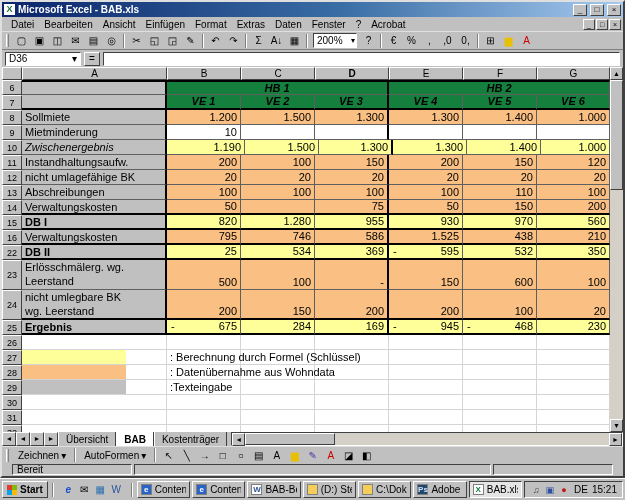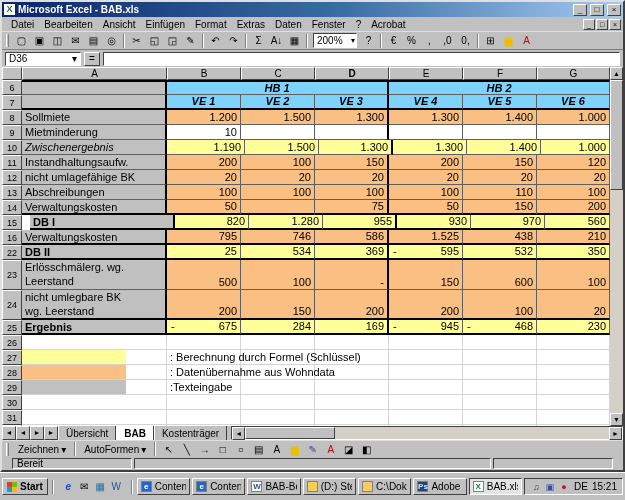--- a/index.html
+++ b/index.html
@@ -40,21 +40,21 @@
   .hcell{background:#c0c0c0;border-top:1px solid #fff;border-left:1px solid #fff;border-right:1px solid #404040;border-bottom:1px solid #404040;font-size:10px;display:flex;align-items:center;justify-content:center;flex-shrink:0;overflow:hidden}
   .hcell.selected{font-weight:bold}
   .gridrows{flex:1;overflow:hidden;background:#fff}
   .grow{display:flex;height:15px;position:relative}
   .grow.tall{height:30px}
   .rnum{width:20px;flex-shrink:0;background:#c0c0c0;border-top:1px solid #fff;border-left:1px solid #fff;border-right:1px solid #404040;border-bottom:1px solid #404040;font-size:9px;display:flex;align-items:center;justify-content:center;overflow:hidden}
   .cell{border-right:1px solid #5f5f5f;border-bottom:1px solid #5f5f5f;display:flex;align-items:flex-end;font-size:11px;overflow:hidden;flex-shrink:0;line-height:13px}
   .lbl{background:#c0c0c0;justify-content:flex-start;padding-left:3px;align-items:flex-start;white-space:pre-line;line-height:14px}
   .val{justify-content:flex-end;padding-right:3px}
   .val.neg{justify-content:space-between;padding-left:4px}
-  .grp,.vehead{background:#7dd3fc;font-weight:bold;font-style:italic;align-items:center;justify-content:center}
+  .grp,.vehead{background:#15803d;font-weight:bold;font-style:italic;align-items:center;justify-content:center}
   .f-orange{background:var(--orange,#FAC083)}
   .f-yellow{background:var(--yellow,#FFFF99)}
   .f-plain{background:#fff}
   .bb2{border-bottom:2px solid #000}
   .br2{border-right:2px solid #000}
   .bt2{border-top:2px solid #000}
   .ecell{border-right:1px solid #d4d4d4;border-bottom:1px solid #d4d4d4;background:#fff;flex-shrink:0;display:block}
   .swatch{height:100%;width:104px}
   .legend-text{position:absolute;left:168px;top:1px;font-size:11px;white-space:nowrap;z-index:3;line-height:13px}
   
@@ -71,21 +71,21 @@
   .hscroll{flex:1;display:flex;background:#d4d0c8;margin-left:4px}
   .hthumb{width:90px}
   .htrack{flex:1}
   
   .drawbar{height:17px;flex-shrink:0;display:flex;align-items:center;gap:2px;padding:0 3px;border-top:1px solid #dfdfdf;font-size:10px}
   .dbtn{height:15px;display:flex;align-items:center;gap:2px;padding:0 4px;white-space:nowrap}
   
   .statusbar{height:13px;flex-shrink:0;display:flex;align-items:stretch;gap:2px;padding:1px 10px;font-size:10px}
   .sb-panel{display:flex;align-items:center;padding:0 4px;white-space:nowrap}
   
-  .taskbar{height:28px;flex-shrink:0;background:#c0c0c0;border-top:1px solid #fff;display:flex;align-items:center;gap:2px;padding:4px 2px}
+  .taskbar{height:22px;flex-shrink:0;background:#c0c0c0;border-top:1px solid #fff;display:flex;align-items:center;gap:2px;padding:4px 2px}
   .start-btn{height:17px;display:flex;align-items:center;gap:3px;padding:0 4px;font-weight:bold;font-size:10px;flex-shrink:0}
   .flag{width:10px;height:10px;display:grid;grid-template-columns:5px 5px;grid-template-rows:5px 5px;flex-shrink:0}
   .flag span{display:block}
   .ql{display:flex;gap:1px;padding:0 3px;flex-shrink:0}
   .qlbtn{width:15px;height:15px;display:flex;align-items:center;justify-content:center;font-size:10px}
   .taskbtns{display:flex;flex:1;gap:2px;min-width:0}
   .task-btn{height:17px;flex:1;min-width:0;display:flex;align-items:center;gap:3px;padding:0 3px;font-size:10px;overflow:hidden;white-space:nowrap}
   .task-btn.active{border-color:#404040 #fff #fff #404040;background:#e4e4e4;}
   .task-ico{width:11px;height:11px;flex-shrink:0;display:flex;align-items:center;justify-content:center;font-size:8px;font-weight:bold}
   .tray{height:17px;display:flex;align-items:center;gap:4px;padding:0 5px;font-size:10px;flex-shrink:0}
@@ -270,21 +270,21 @@
               <div class="cell lbl br2 bb2" style="width: 145px;">Verwaltungskosten</div>
               <div class="cell val f-orange bb2" style="width: 74px;">50</div>
               <div class="cell val f-orange bb2" style="width: 74px;"></div>
               <div class="cell val f-orange bb2 br2" style="width: 74px;">75</div>
               <div class="cell val f-orange bb2" style="width: 74px;">50</div>
               <div class="cell val f-orange bb2" style="width: 74px;">150</div>
               <div class="cell val f-orange bb2" style="flex: 1 1 0%; min-width: 0px;">200</div>
             </div>
             <div class="grow">
               <div class="rnum">15</div>
-              <div class="cell lbl br2 bb2" style="width: 145px; font-weight: bold; margin-left: 8px;">DB I</div>
+              <div class="cell lbl br2 bb2" style="width: 145px; font-weight: bold;">DB I</div>
               <div class="cell val f-yellow bb2" style="width: 74px;">820</div>
               <div class="cell val f-yellow bb2" style="width: 74px;">1.280</div>
               <div class="cell val f-yellow bb2 br2" style="width: 74px;">955</div>
               <div class="cell val f-yellow bb2" style="width: 74px;">930</div>
               <div class="cell val f-yellow bb2" style="width: 74px;">970</div>
               <div class="cell val f-yellow bb2" style="flex: 1 1 0%; min-width: 0px;">560</div>
             </div>
             <div class="grow">
               <div class="rnum">16</div>
               <div class="cell lbl br2 bb2" style="width: 145px;">Verwaltungskosten</div>

